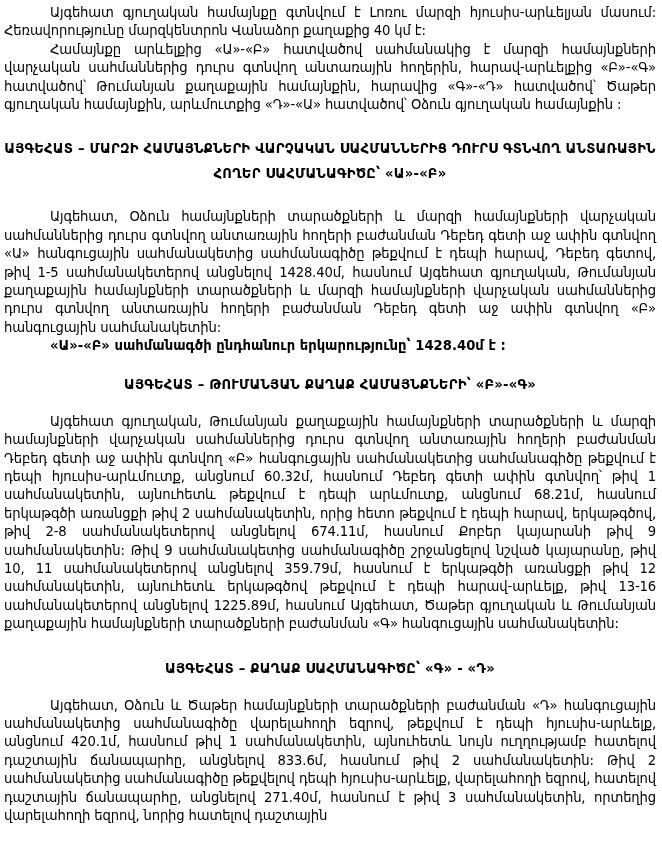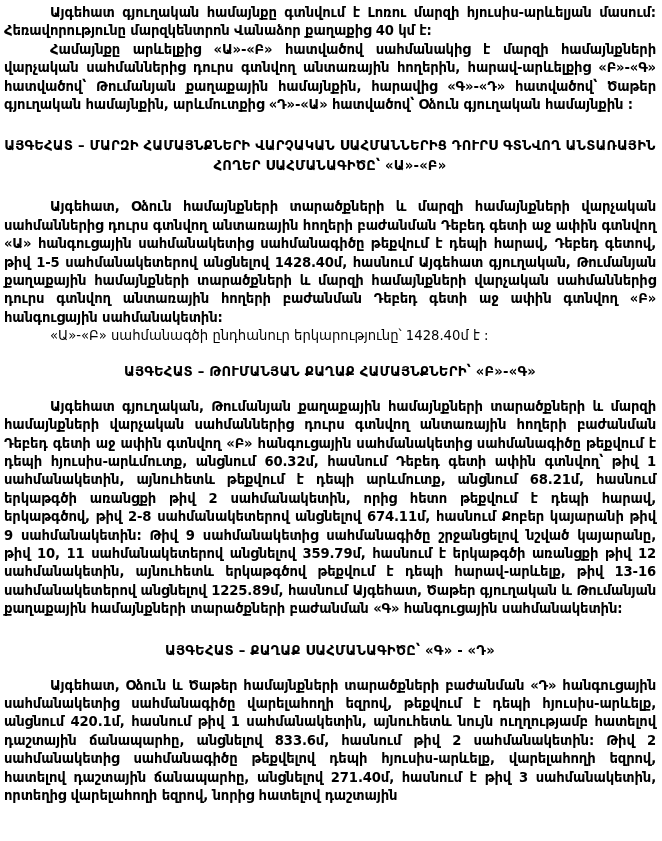--- a/index.html
+++ b/index.html
@@ -10,33 +10,33 @@
       color: #000000;
       font-family: "DejaVu Sans", sans-serif;
       font-size: 13.2px;
       line-height: 18.4px;
     }
     .page { padding: 4px 6px 0 4px; box-sizing: border-box; width: 662px; }
     p.para {
       margin: 0;
       text-align: justify;
       text-indent: 46px;
-      font-weight: bold;
+      font-weight: normal;
       letter-spacing: -0.15px;
     }
     p.total {
       margin: 0;
       text-indent: 46px;
-      font-weight: normal;
+      font-weight: bold;
     }
     h2.heading {
       margin: 0;
       text-align: center;
       font-size: 13.2px;
-      line-height: 20px;
+      line-height: 25px;
       font-weight: bold;
       letter-spacing: 0.2px;
     }
     .gap-s { height: 16px; }
     .gap-m { height: 22px; }
   </style>
 </head>
 <body>
 
 <div class="page">

